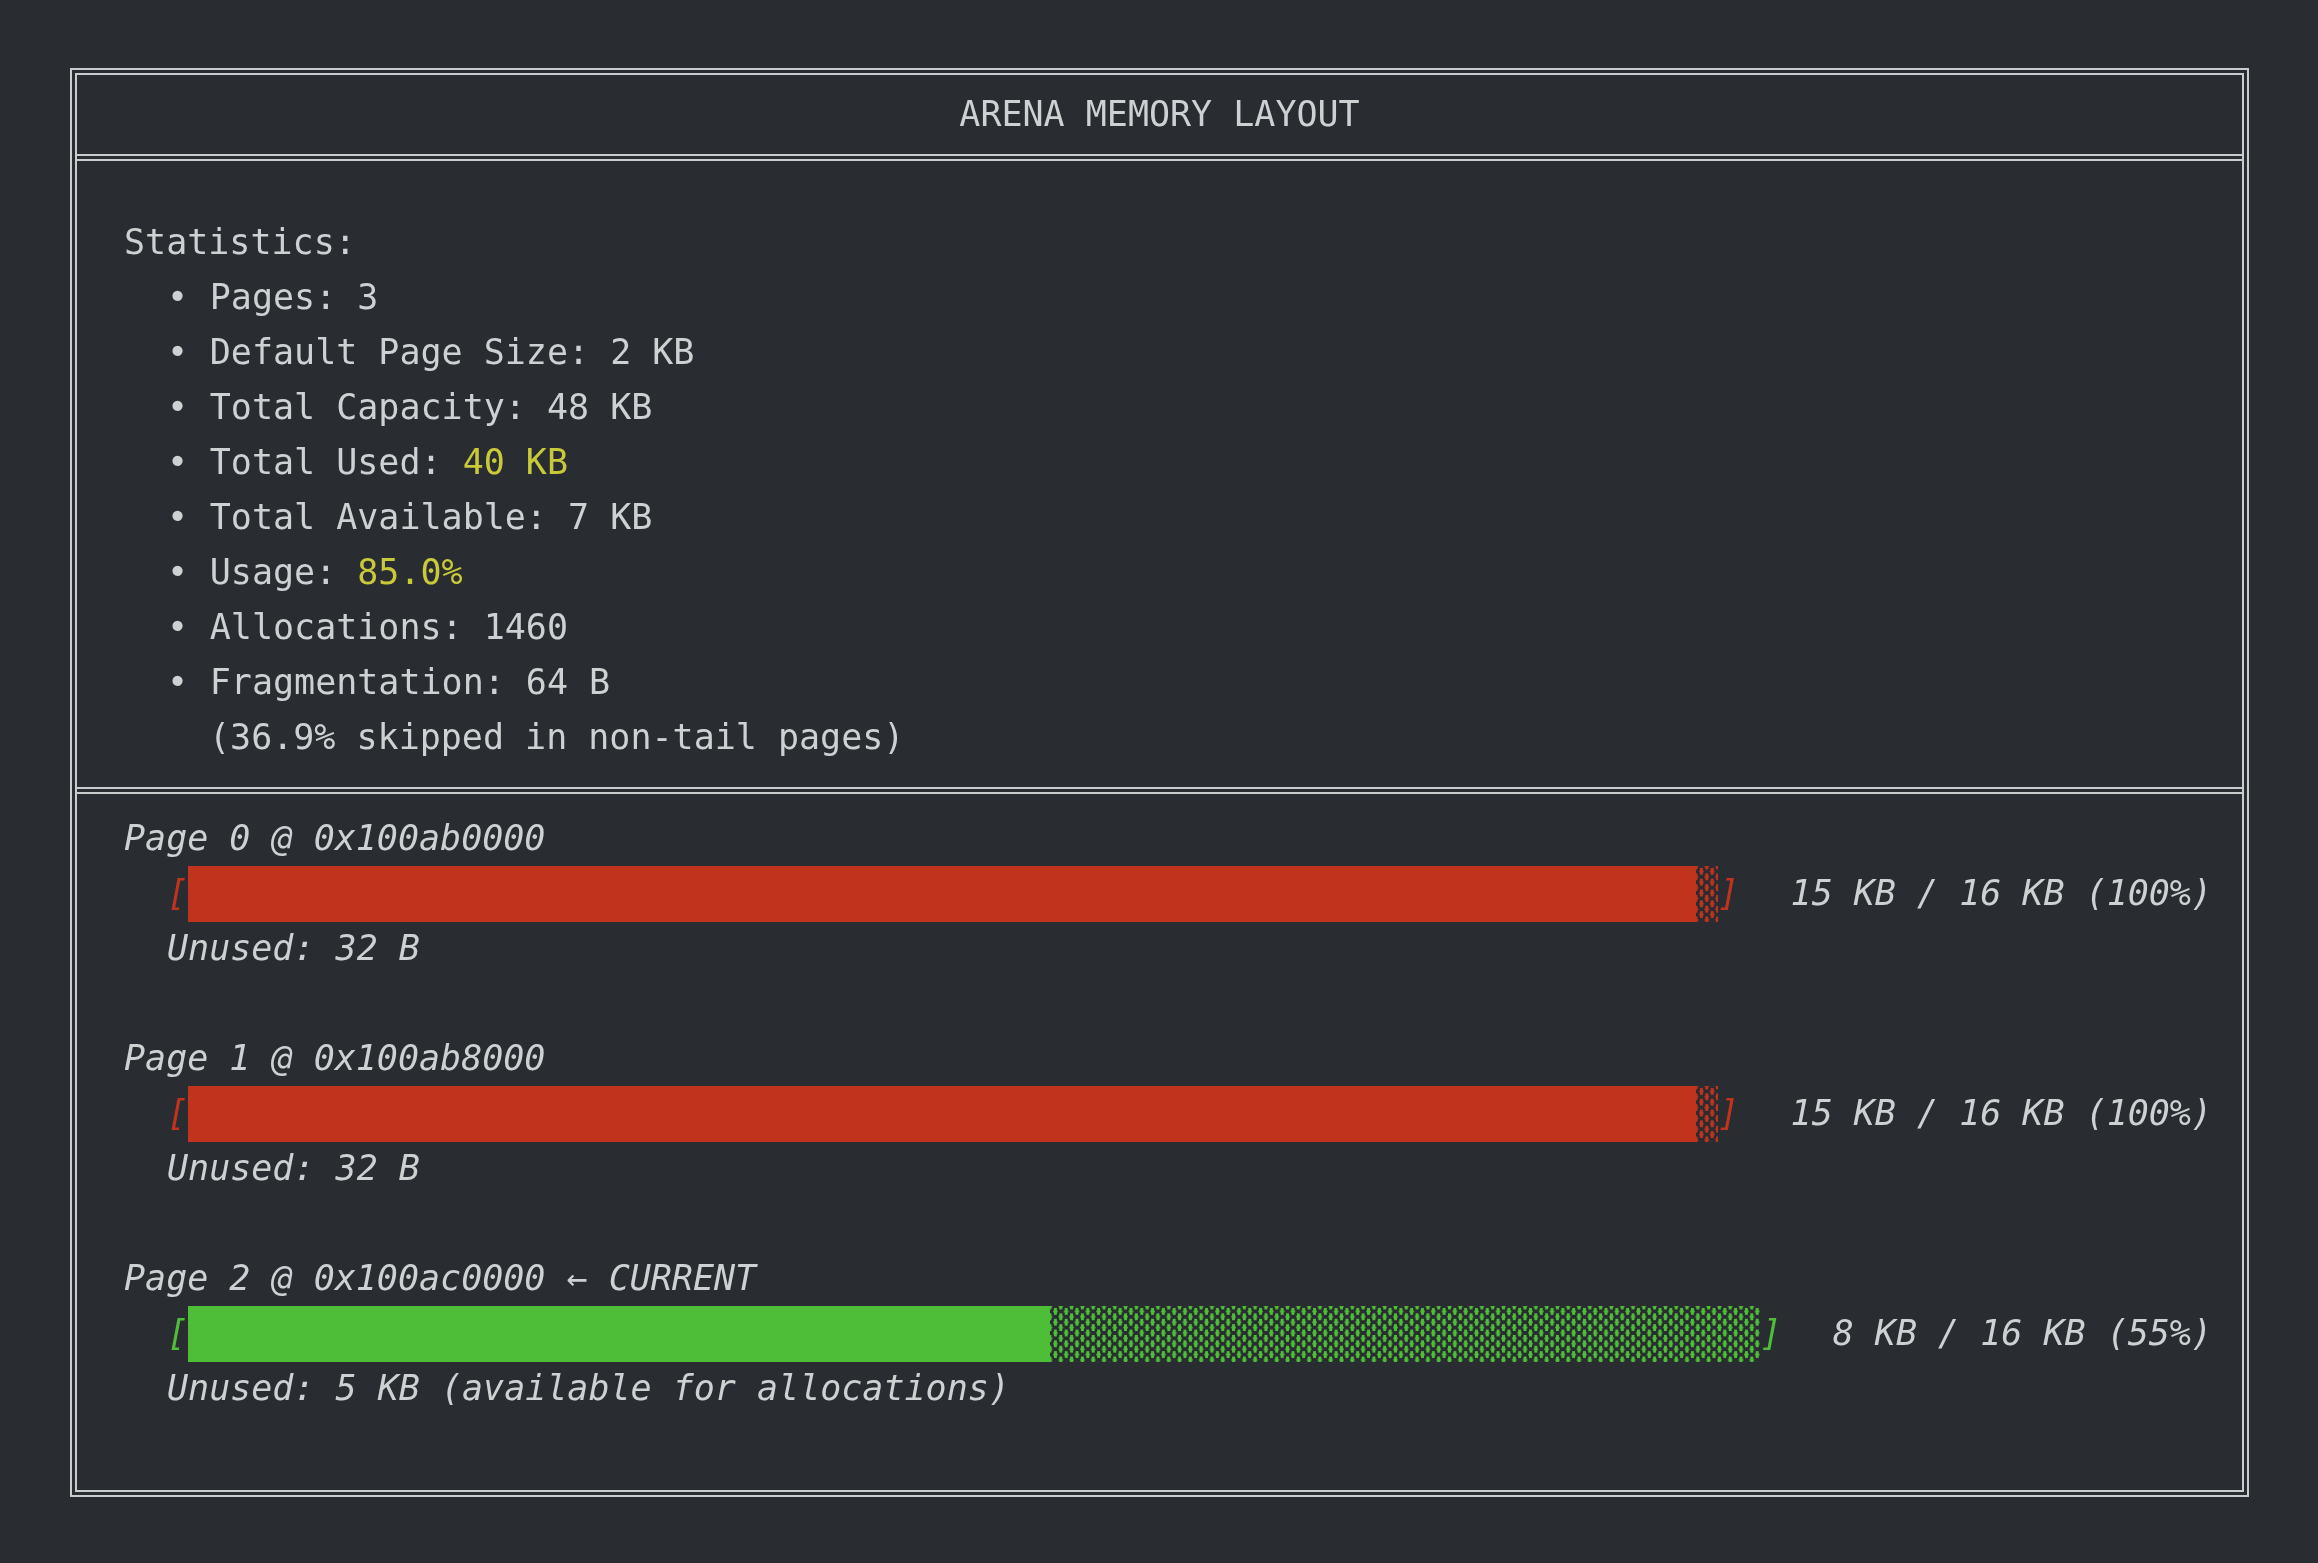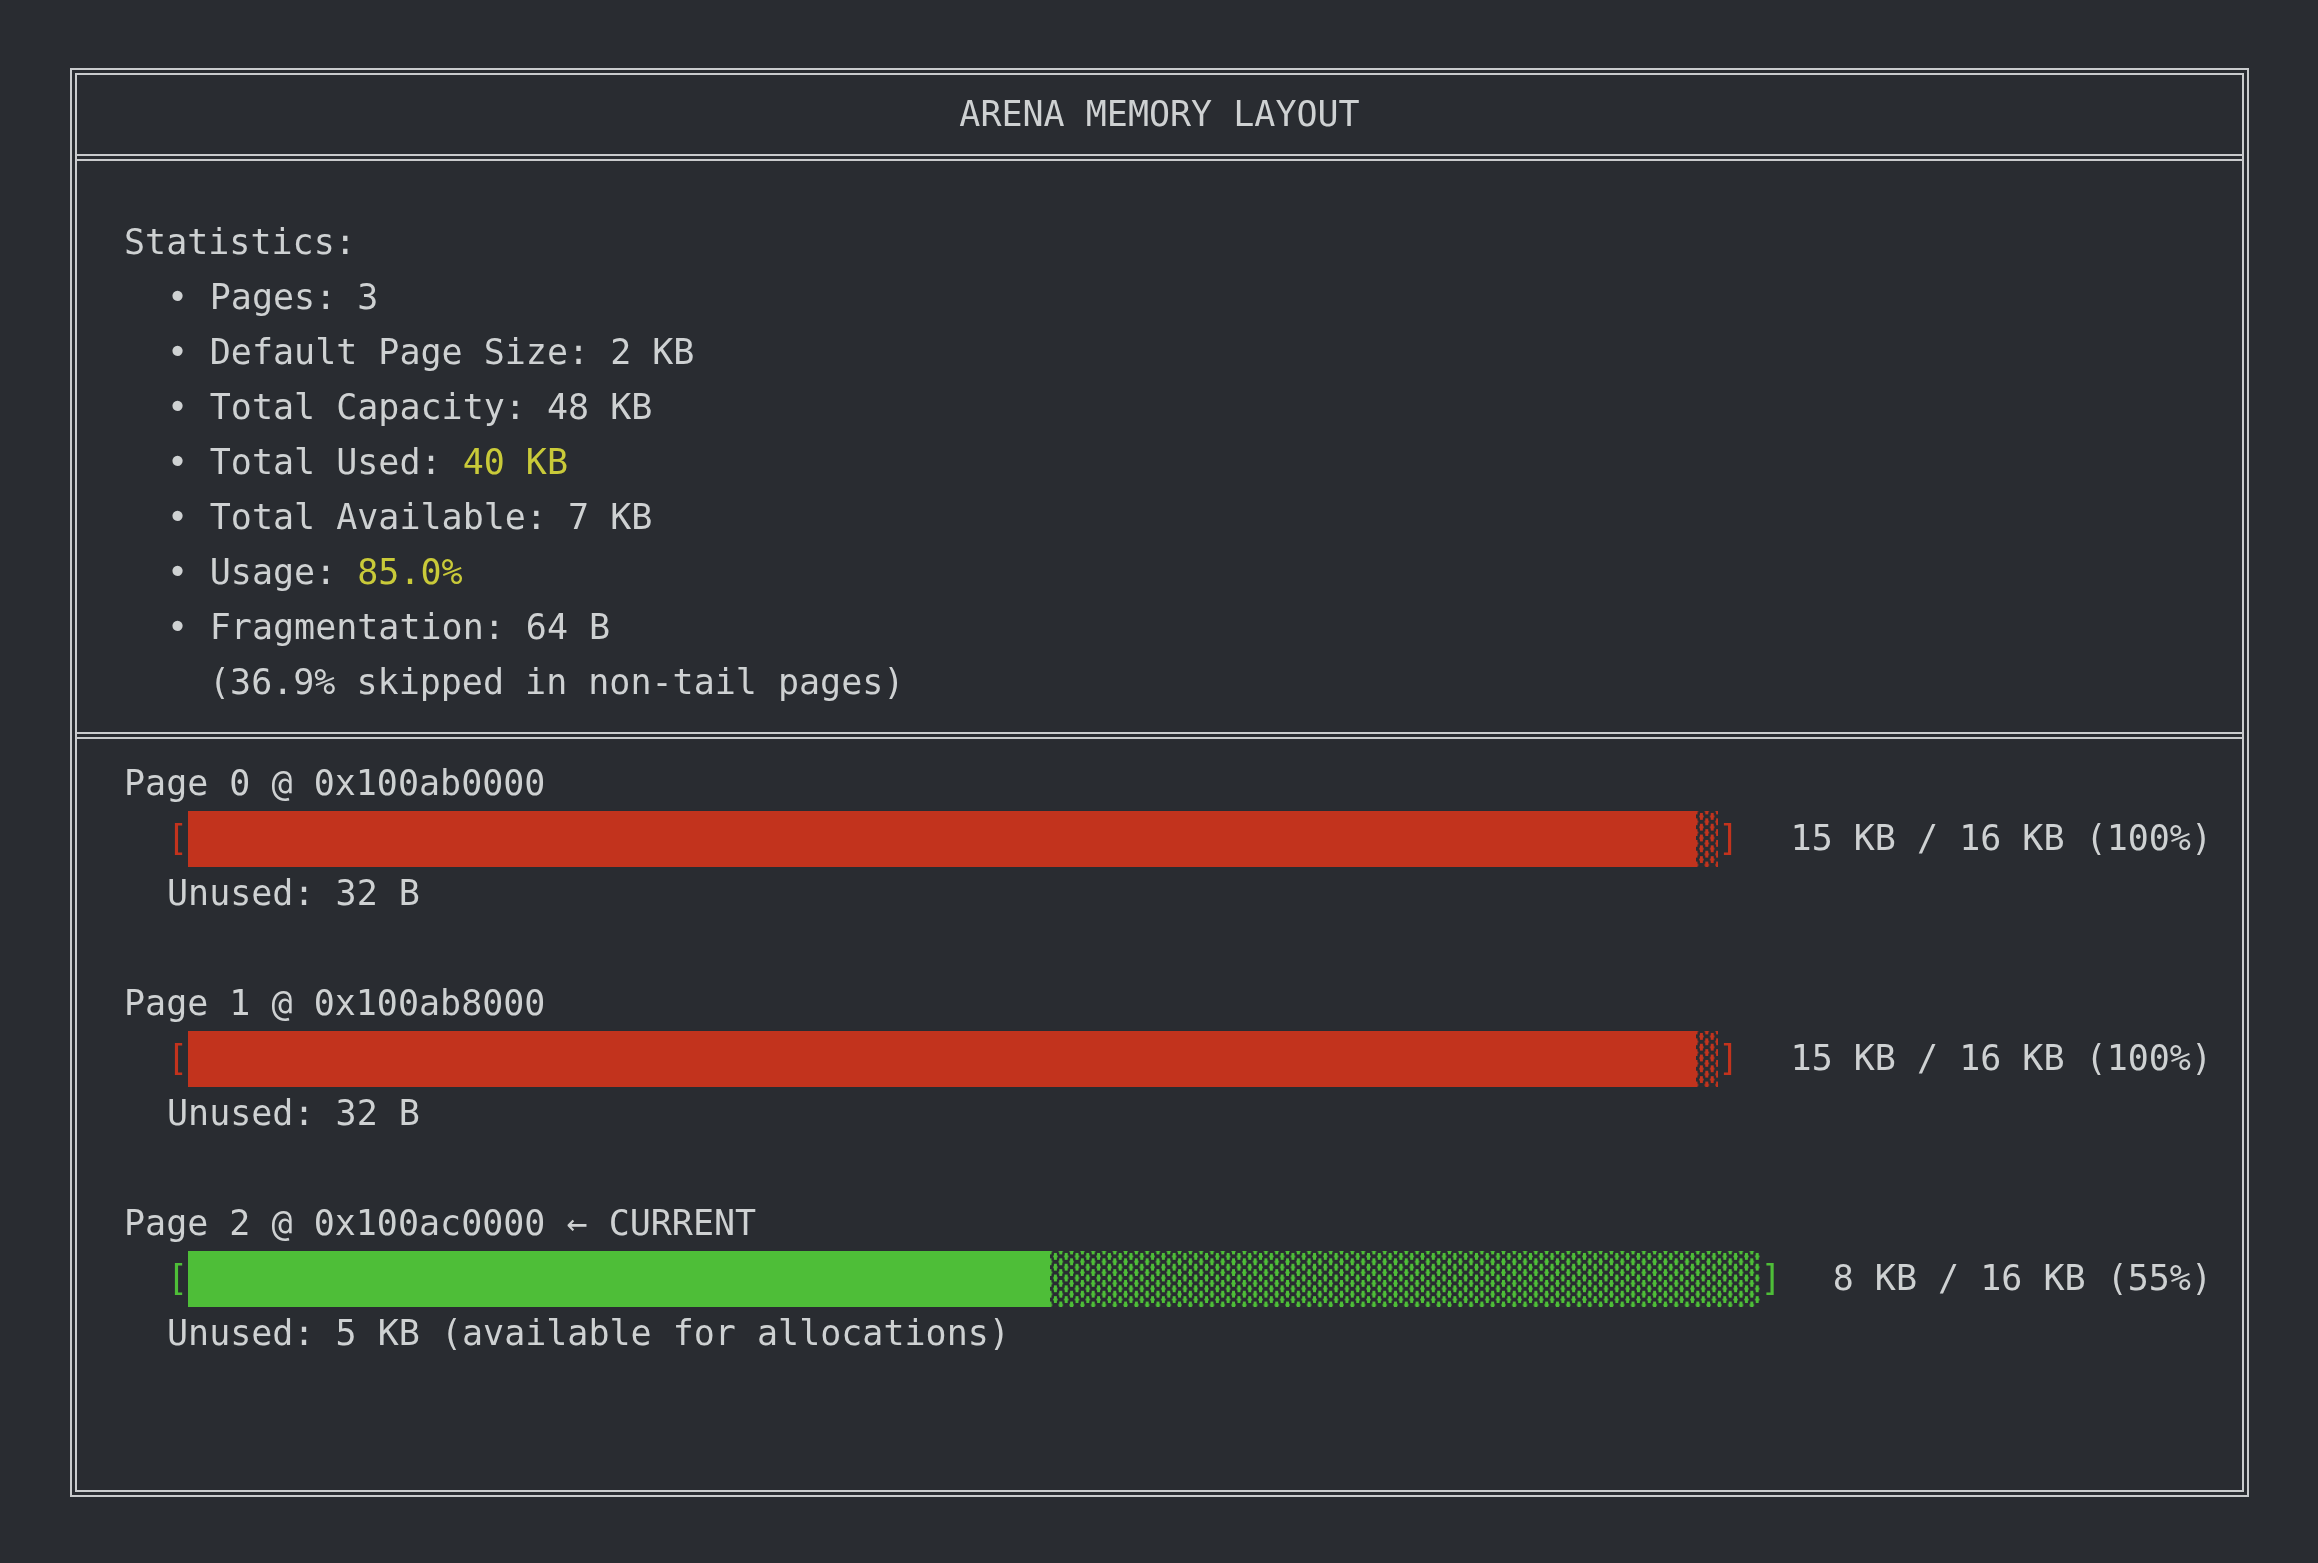--- a/index.html
+++ b/index.html
@@ -34,21 +34,21 @@
   }
   .sec-pages{
     flex:1 1 auto;
     padding:17.4px 30px 0 47px;
   }
   .line{height:55px;white-space:pre;}
   .ind2{display:inline-block;width:43px;}
   .ind4{display:inline-block;width:85px;}
   .cell{display:inline-block;width:21.4px;}
   .hl{color:var(--highlight);}
-  .page-block{margin-bottom:55px;}
+  .page-block{margin-bottom:55px;font-style:italic;}
   .bar-line{height:55px;display:flex;align-items:center;}
   .bar-line .ind2{flex:0 0 43px;}
   .bracket{flex:0 0 21.4px;width:21.4px;display:inline-block;}
   .bar-solid{height:56px;flex:0 0 auto;}
   .bar-stipple{
     height:56px;flex:0 0 auto;
     background-image:
       radial-gradient(2.1px 3.7px at 5.4px 5.4px, var(--dot) 92%, transparent 100%),
       radial-gradient(2.1px 3.7px at 5.4px 5.4px, var(--dot) 92%, transparent 100%);
     background-size:10.8px 10.8px,10.8px 10.8px;
@@ -66,20 +66,21 @@
   </div>
 
   <div class="sec-stats">
     <div class="line">Statistics:</div>
     <div class="line"><span class="ind2"></span><span class="cell">•</span><span class="cell"></span><span>Pages: 3</span><span class="hl"></span></div>
     <div class="line"><span class="ind2"></span><span class="cell">•</span><span class="cell"></span><span>Default Page Size: 2 KB</span><span class="hl"></span></div>
     <div class="line"><span class="ind2"></span><span class="cell">•</span><span class="cell"></span><span>Total Capacity: 48 KB</span><span class="hl"></span></div>
     <div class="line"><span class="ind2"></span><span class="cell">•</span><span class="cell"></span><span>Total Used: </span><span class="hl">40 KB</span></div>
     <div class="line"><span class="ind2"></span><span class="cell">•</span><span class="cell"></span><span>Total Available: 7 KB</span><span class="hl"></span></div>
     <div class="line"><span class="ind2"></span><span class="cell">•</span><span class="cell"></span><span>Usage: </span><span class="hl">85.0%</span></div>
+    <div class="line"><span class="ind2"></span><span class="cell">•</span><span class="cell"></span><span>Allocations: 1460</span><span class="hl"></span></div>
     <div class="line"><span class="ind2"></span><span class="cell">•</span><span class="cell"></span><span>Fragmentation: 64 B</span><span class="hl"></span></div>
     <div class="line"><span class="ind4"></span><span>(36.9% skipped in non-tail pages)</span></div>
   </div>
 
   <div class="sec-pages">
 
     <div class="page-block">
       <div class="line">Page 0 @ 0x100ab0000</div>
       <div class="bar-line">
         <span class="ind2"></span>

